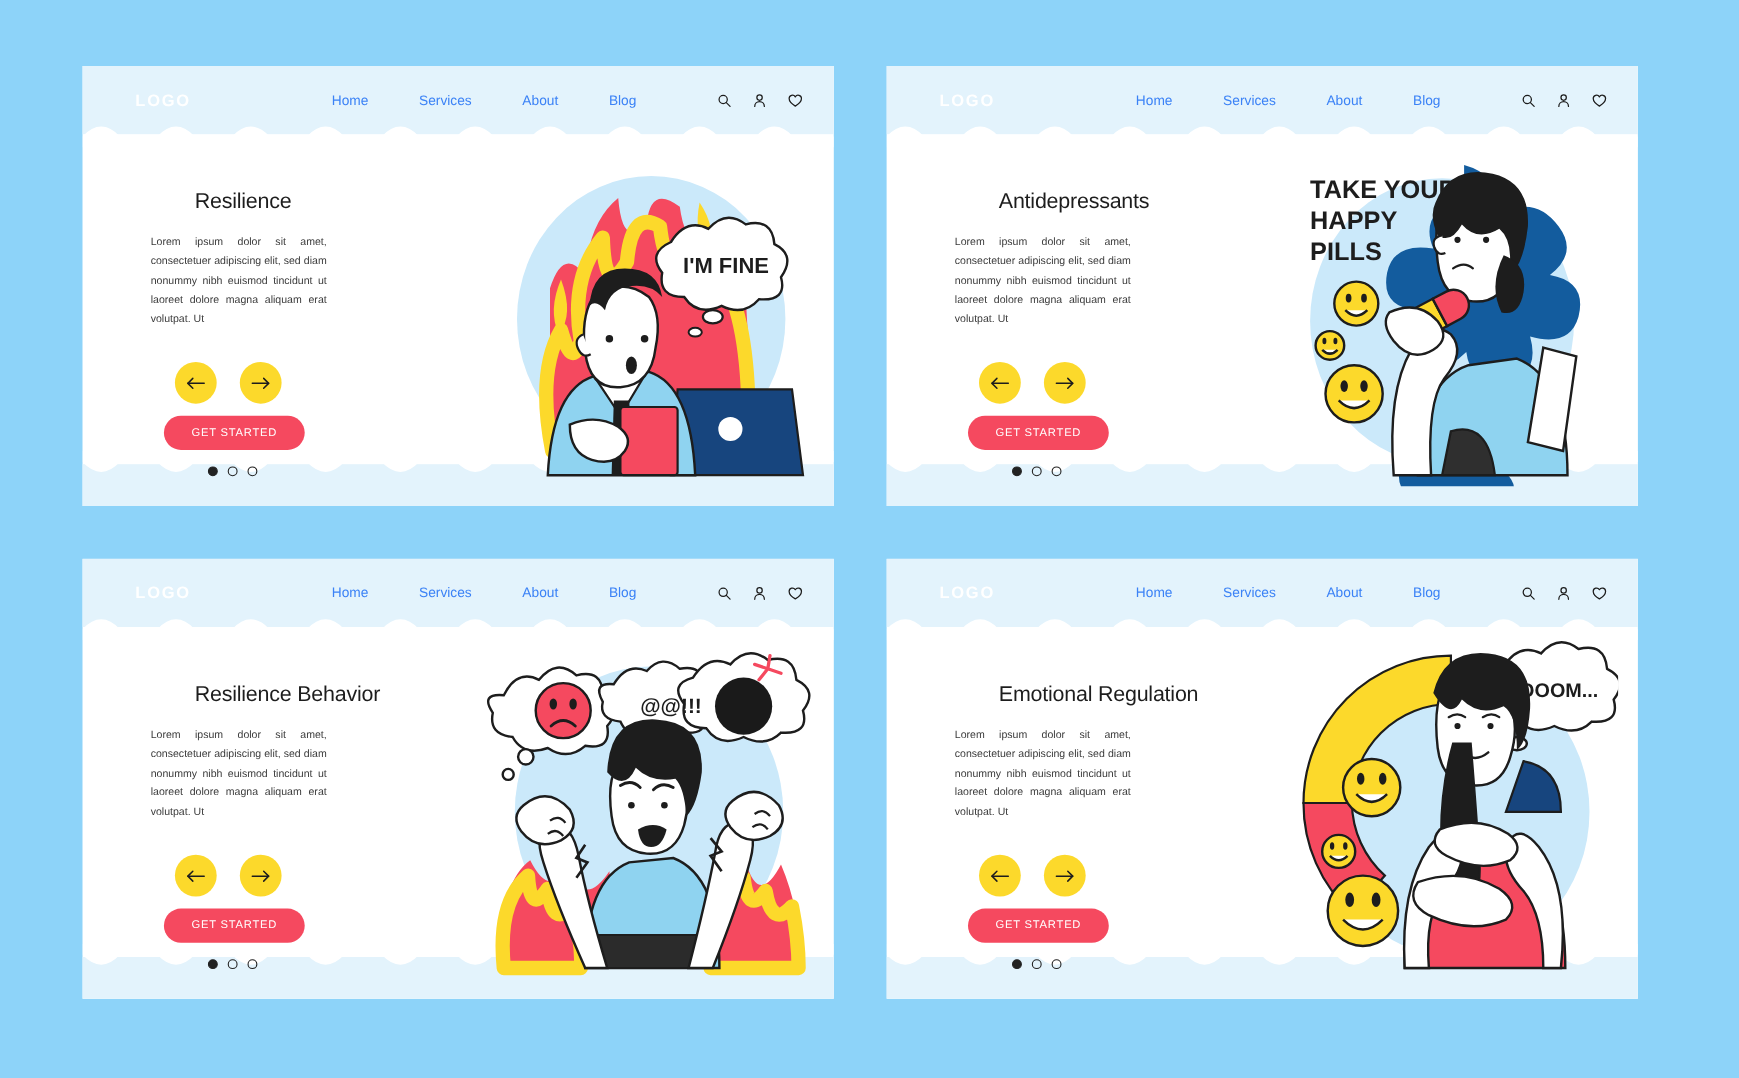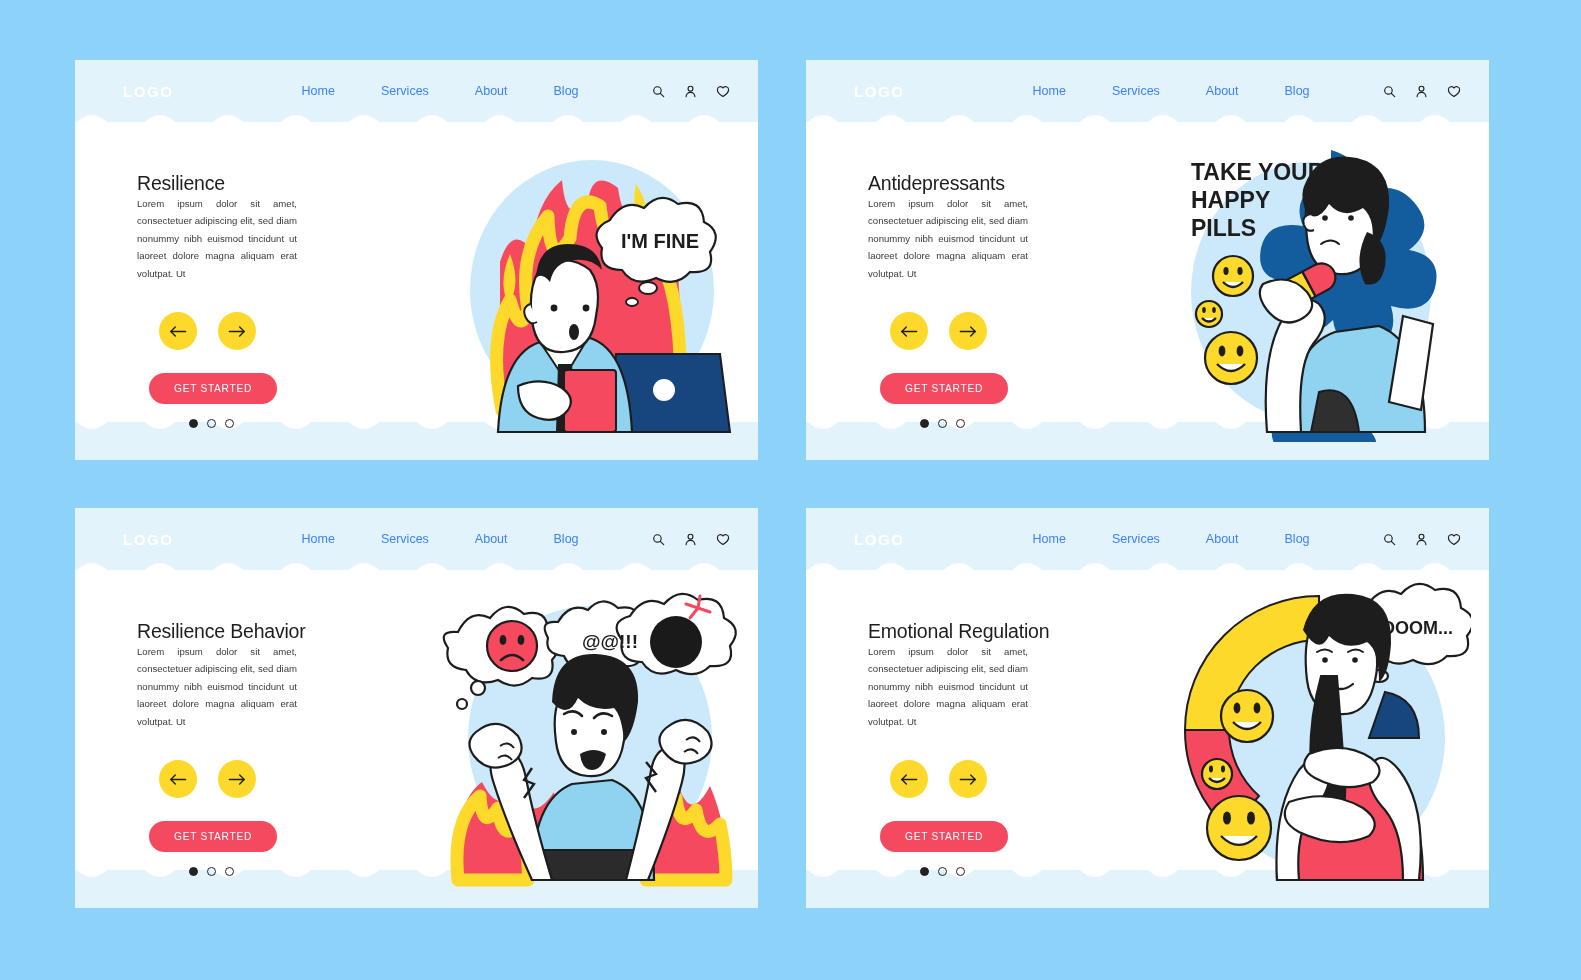--- a/index.html
+++ b/index.html
@@ -90,43 +90,45 @@
     left: 62px; top: 112px;
     width: 230px;
     z-index: 4;
   }
   .title {
     font-size: 19.5px;
     color: #1D1D1D;
     font-weight: normal;
     letter-spacing: -0.2px;
     white-space: nowrap;
+    margin-left: 40px;
   }
   .body-text {
+    margin-top: 17px;
     font-size: 9.6px;
     line-height: 1.82;
     color: #3A3A3A;
     text-align: justify;
     width: 160px;
   }
   .arrows {
     margin-top: 30px;
     margin-left: 22px;
     display: flex;
     gap: 21px;
   }
   .arrow-btn {
     width: 38px; height: 38px;
     border-radius: 50%;
     background: #FCD92B;
     display: flex; align-items: center; justify-content: center;
   }
   .arrow-btn svg { display: block; }
   .cta {
-    margin-top: 23px;
+    margin-top: 11px;
     margin-left: 12px;
     width: 128px; height: 31px;
     border: none;
     border-radius: 16px;
     background: #F5495F;
     color: #FFFFFF;
     font-size: 10.2px;
     letter-spacing: 0.7px;
     font-family: "Liberation Sans", sans-serif;
     cursor: pointer;

